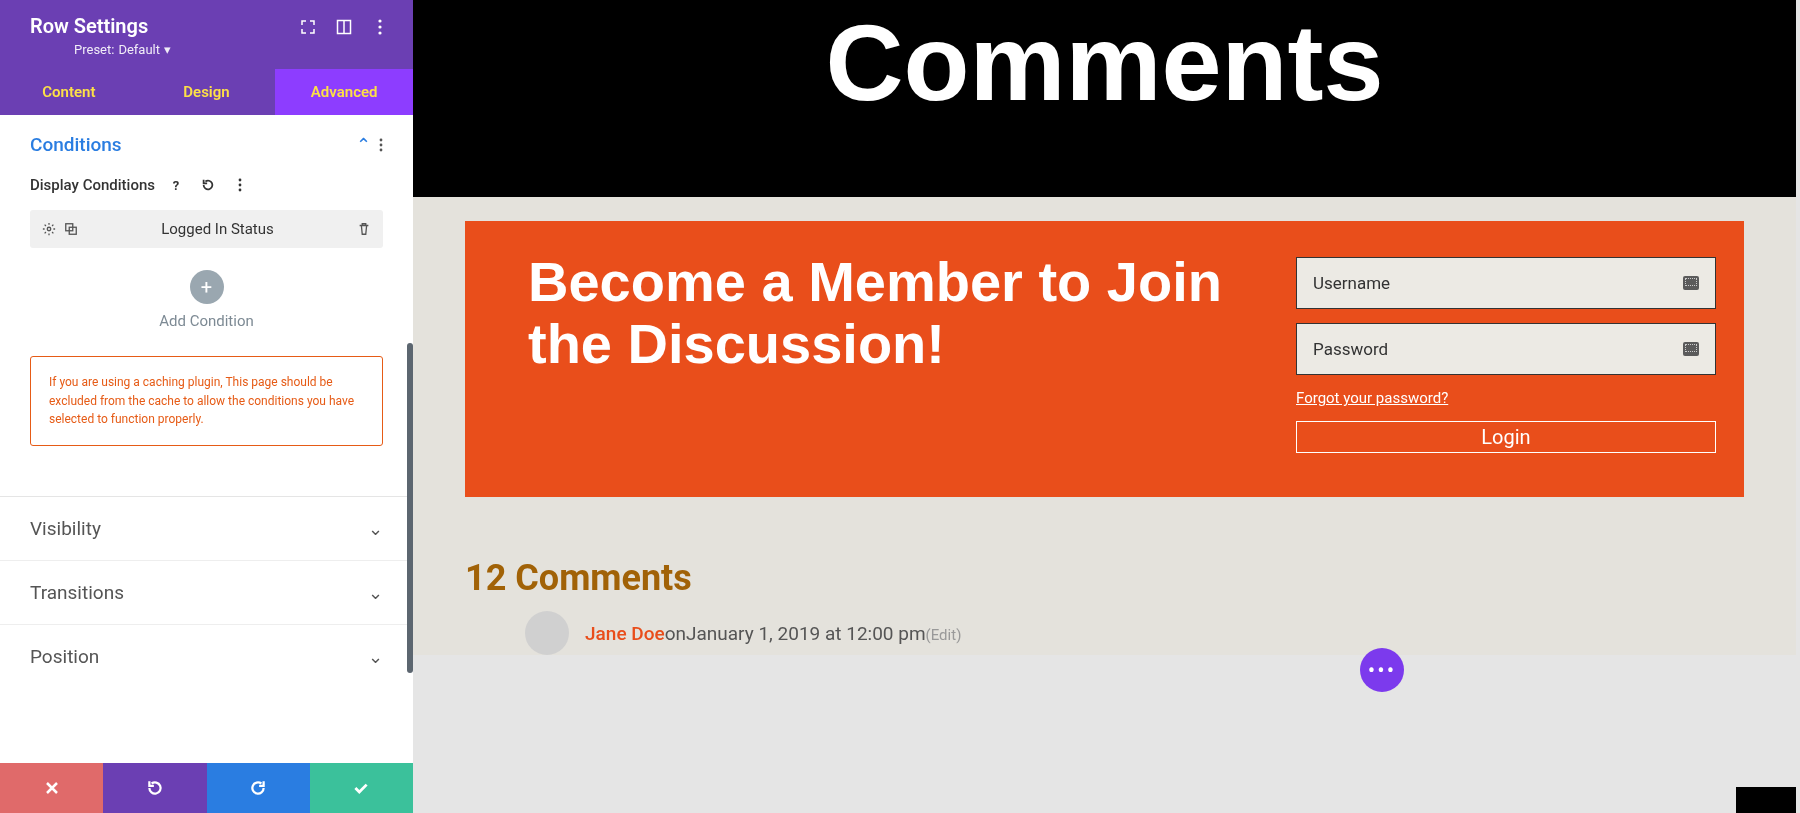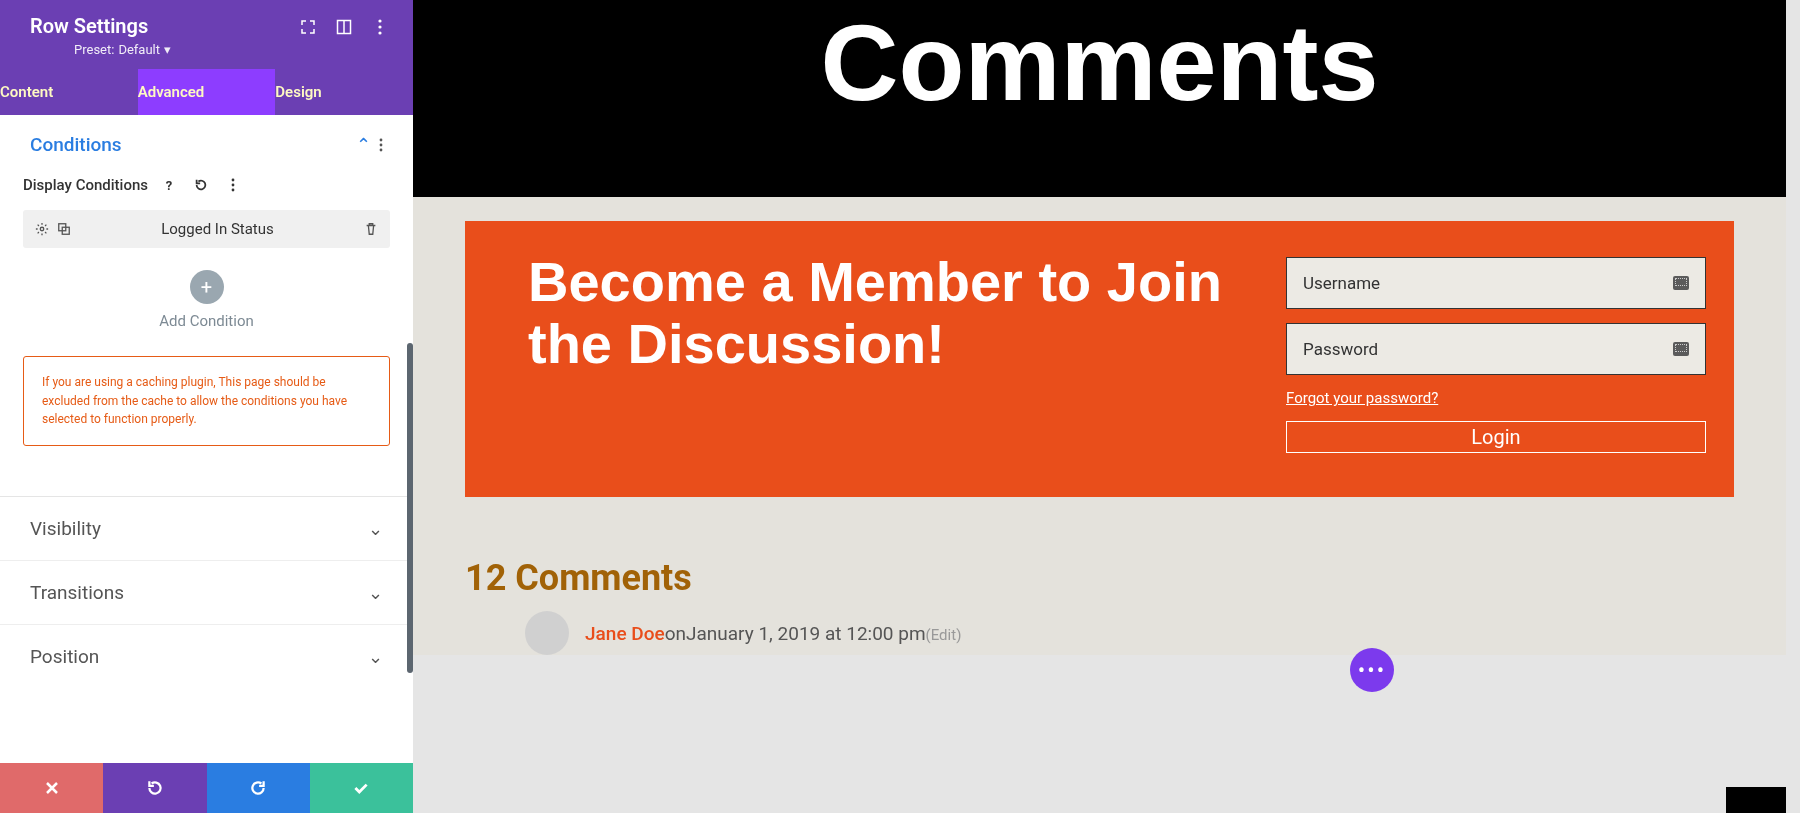--- a/index.html
+++ b/index.html
@@ -8,31 +8,31 @@
 
 .sidebar { position: absolute; left: 0; top: 0; width: 413px; height: 813px; background: #fff; display: flex; flex-direction: column; }
 .sidebar-header { background: #6b3fb3; color: #fff; padding: 14px 24px 12px 30px; display: flex; align-items: flex-start; justify-content: space-between; }
 .sidebar-header-left { display: flex; flex-direction: column; gap: 4px; }
 .sidebar-title { font-size: 20px; font-weight: 600; }
 .sidebar-preset { font-size: 13px; opacity: .9; display: flex; align-items: center; gap: 4px; cursor: pointer; margin-left: 44px; }
 .sidebar-header-icons { display: flex; gap: 18px; align-items: center; padding-top: 4px; }
 .hdr-icon { width: 18px; height: 18px; cursor: pointer; display: flex; align-items: center; justify-content: center; color: #fff; }
 
 .tabs { display: flex; background: #8d3dff; }
-.tab { flex: 1; text-align: left; padding: 14px 0; color: #fef9c3; font-size: 15px; font-weight: 600; cursor: pointer; }
+.tab { flex: 1; text-align: center; padding: 14px 0; color: #fde047; font-size: 15px; font-weight: 600; cursor: pointer; }
 .tab.inactive { background: #6b3fb3; }
 
 .panel-body { flex: 1; overflow-y: auto; position: relative; }
 .sec-head { display: flex; align-items: center; justify-content: space-between; padding: 18px 30px; cursor: pointer; }
 .sec-title { font-size: 19px; font-weight: 500; color: #333; }
 .sec-title.active { color: #2a7de1; }
 .sec-icons { display: flex; align-items: center; gap: 8px; color: #555; }
 .chev { font-size: 18px; color: #555; }
 
-.conditions-body { padding: 0 23px 22px; }
+.conditions-body { padding: 0 30px 22px; }
 .cond-label-row { display: flex; align-items: center; gap: 10px; margin-bottom: 14px; }
 .cond-label { font-size: 15px; color: #333; font-weight: 500; }
 .mini-icon { width: 22px; height: 22px; border-radius: 50%; display: flex; align-items: center; justify-content: center; font-size: 13px; color: #333; cursor: pointer; }
 
 .cond-item { background: #f0f0f0; display: flex; align-items: center; padding: 10px 12px; border-radius: 3px; }
 .cond-item-icons-left { display: flex; gap: 8px; }
 .cond-item-label { flex: 1; text-align: center; font-size: 15px; color: #333; }
 .cond-del { color: #555; cursor: pointer; }
 
 .add-cond { text-align: center; padding-top: 22px; }
@@ -49,21 +49,21 @@
 .scrollbar-indicator { position: absolute; right: 0; top: 228px; width: 6px; height: 330px; background: #5c6670; border-radius: 3px; }
 
 .bottom-bar { display: flex; height: 50px; }
 .bbar { flex: 1; display: flex; align-items: center; justify-content: center; color: #fff; font-size: 18px; cursor: pointer; }
 .bbar.red { background: #e06a6a; }
 .bbar.purple { background: #6b3fb3; }
 .bbar.blue { background: #2a7de1; }
 .bbar.green { background: #3bc19b; }
 
 
-.preview { position: absolute; left: 413px; top: 0; right: 14px; height: 813px; }
+.preview { position: absolute; left: 413px; top: 0; right: 4px; height: 813px; }
 .black-banner { background: #000; height: 197px; display: flex; align-items: flex-start; justify-content: center; padding-top: 0; }
 .banner-text { color: #fff; font-size: 108px; font-weight: 700; font-family: Helvetica, Arial, sans-serif; }
 
 .page-bg { background: #e4e2dc; padding: 24px 52px 0; }
 .orange-card { background: #e94e1b; display: flex; padding: 30px 28px 44px; gap: 40px; }
 .orange-left { flex: 1; margin-left: 35px; }
 .orange-heading { color: #fff; font-size: 56px; font-weight: 600; line-height: 1.1; font-family: Helvetica, Arial, sans-serif; }
 .orange-right { width: 420px; display: flex; flex-direction: column; gap: 14px; padding-top: 6px; }
 .login-input { height: 52px; border: 1px solid #333; background: #eceae4; padding: 0 16px; font-size: 17px; color: #333; display: flex; align-items: center; justify-content: space-between; }
 .kb-icon { width: 16px; height: 14px; background: #5b5b5b; border-radius: 2px; position: relative; }
@@ -116,22 +116,22 @@
             <circle cx="2" cy="2" r="1.6"></circle>
             <circle cx="2" cy="8" r="1.6"></circle>
             <circle cx="2" cy="14" r="1.6"></circle>
           </svg>
       </span>
     </div>
   </div>
 
   <div class="tabs">
     <div class="tab inactive">Content</div>
+    <div class="tab inactive">Design</div>
     <div class="tab">Advanced</div>
-    <div class="tab inactive">Design</div>
   </div>
 
   <div class="panel-body">
     <div class="sec-head">
       <div class="sec-title active">Conditions</div>
       <div class="sec-icons">
         <span class="chev" style="color:#2a7de1">⌃</span>
         <span>
             <svg width="4" height="14" viewBox="0 0 4 14" fill="#555">
               <circle cx="2" cy="2" r="1.4"></circle>

